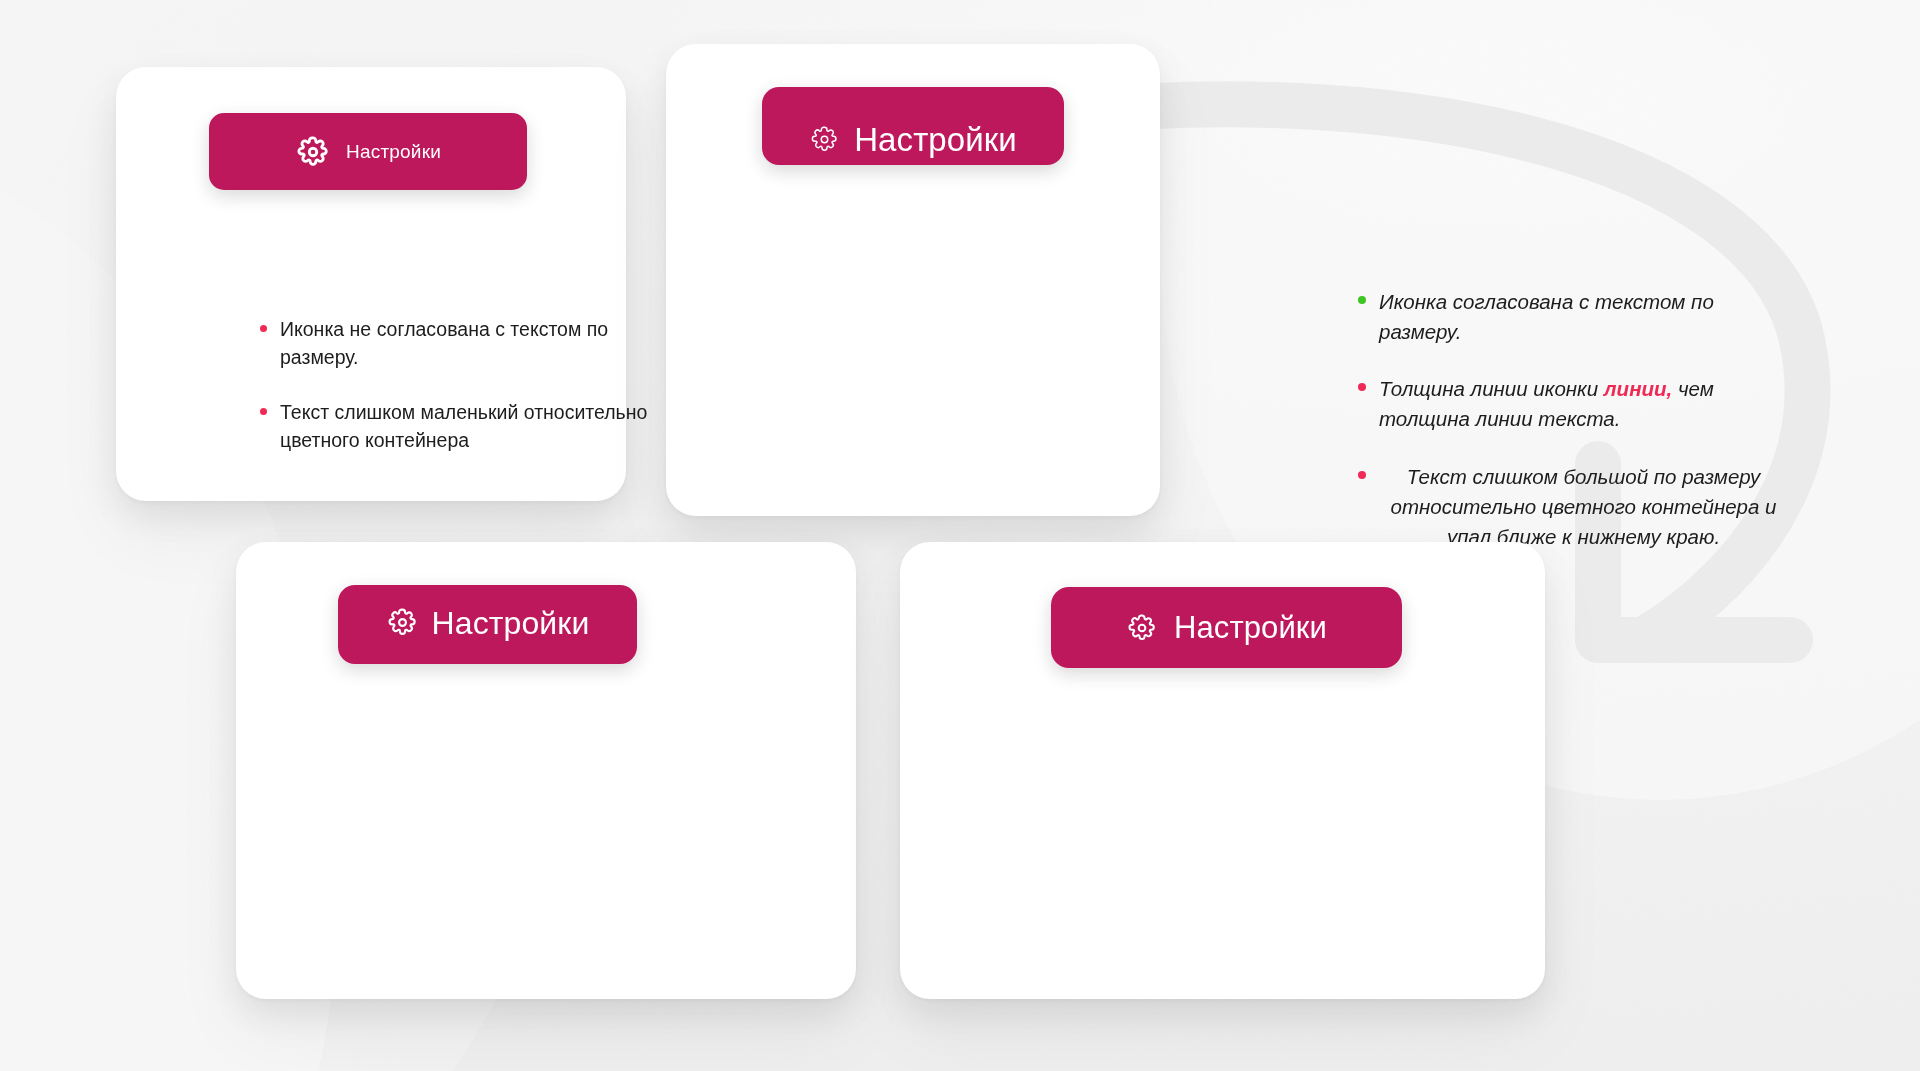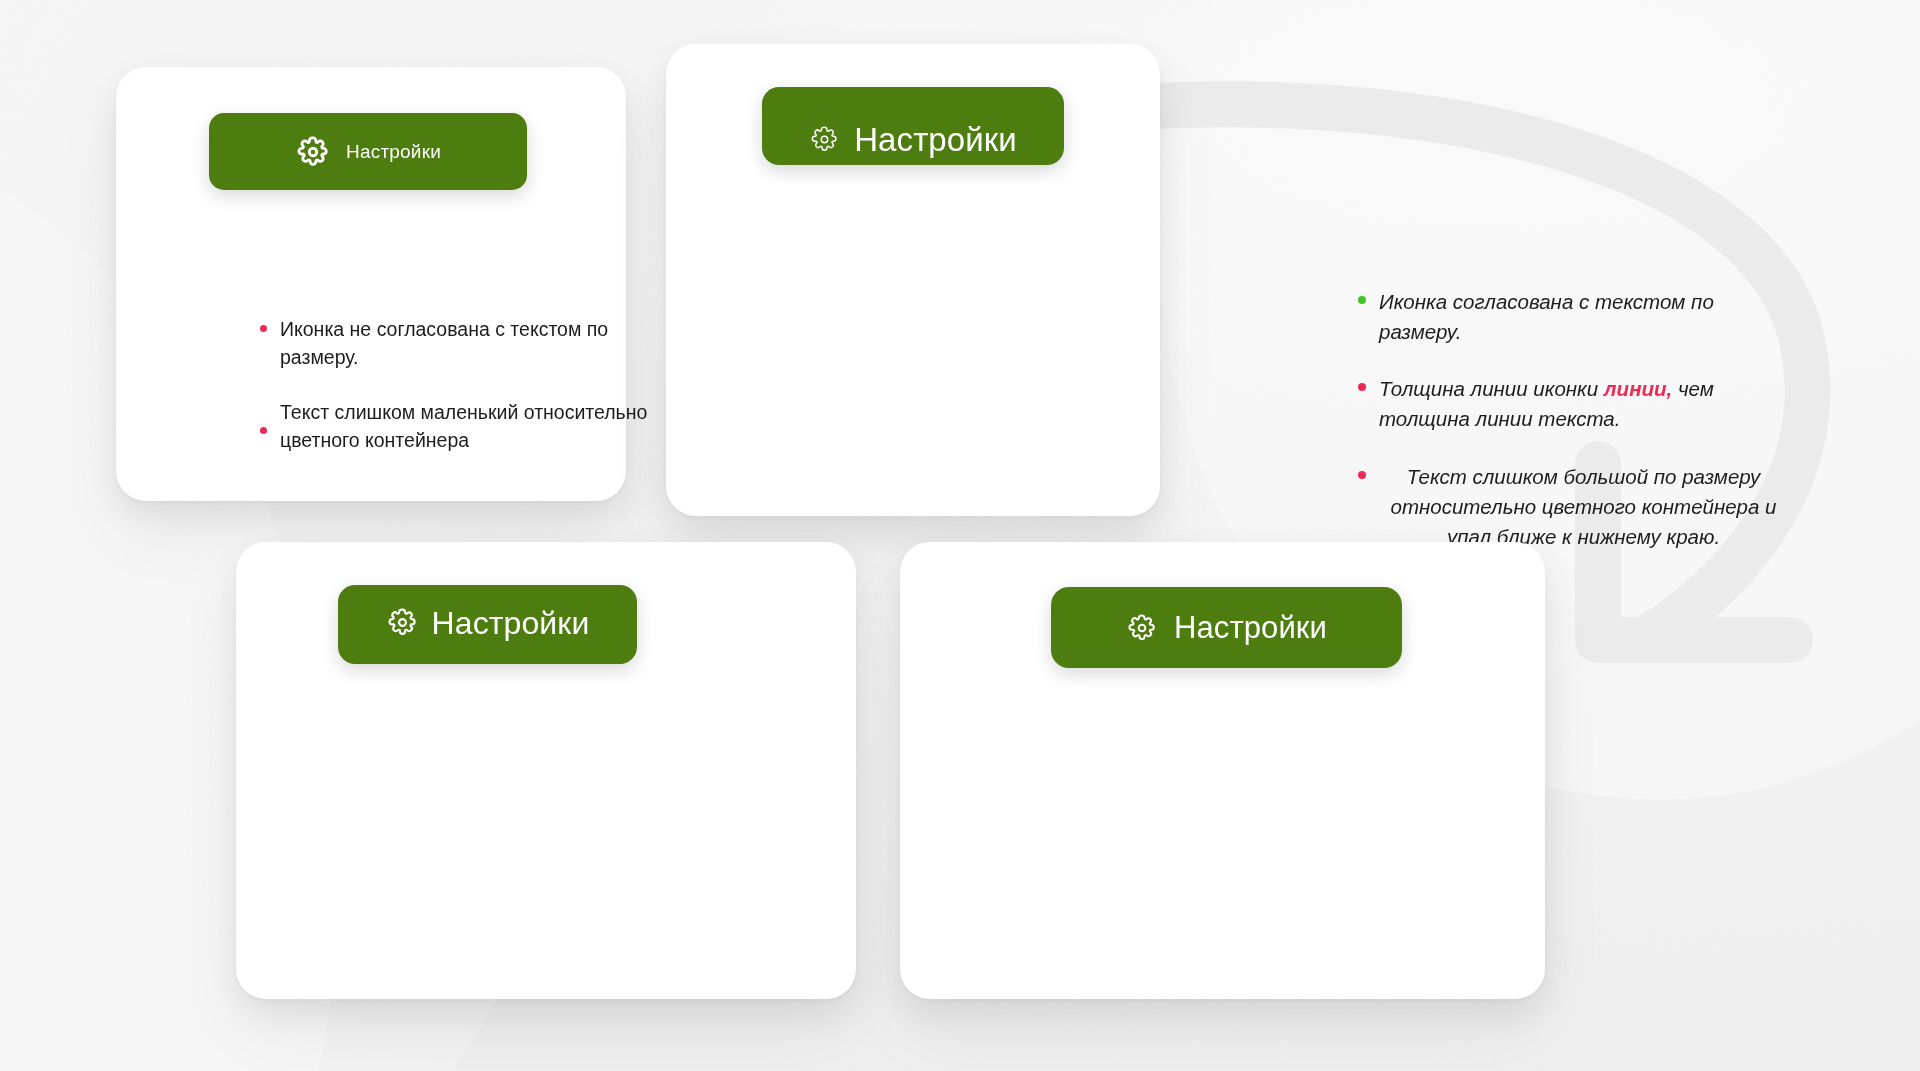--- a/index.html
+++ b/index.html
@@ -81,21 +81,21 @@
       0 34px 70px rgba(20,20,20,.05);
   }
   .card-1 { left: 116px;  top: 67px;  width: 510px;  height: 434px; border-radius: 30px; }
   .card-2 { left: 666px;  top: 44px;  width: 494px;  height: 472px; border-radius: 30px; }
   .card-3 { left: 236px;  top: 542px; width: 620px;  height: 457px; border-radius: 30px; }
   .card-4 { left: 900px;  top: 542px; width: 645px;  height: 457px; border-radius: 30px; }
 
   
   .pill {
     position: absolute;
-    background: #4d7c0f;
+    background: #be185d;
     display: flex;
     align-items: center;
     color: #fff;
     box-shadow: 0 6px 18px rgba(20,20,20,.16);
   }
   .pill .gear { flex: 0 0 auto; display: block; }
   .pill .pill-label { white-space: nowrap; font-weight: 400; }
 
   
   .pill-1 {
@@ -154,21 +154,21 @@
   .dot {
     flex: 0 0 auto;
     border-radius: 50%;
   }
   .bullet-text { flex: 1 1 auto; }
   .hl-pink  { color: #ef2a55; font-weight: 700; }
 
   
   .list-1 { left: 144px; top: 248px; width: 420px; }
   .list-1 .bullet { margin-bottom: 26px; }
-  .list-1 .bullet:last-child { margin-bottom: 0; align-items: center; }
+  .list-1 .bullet:last-child { margin-bottom: 0; }
   .list-1 .dot { width: 7px; height: 7px; margin-top: 10px; margin-right: 13px; }
   .list-1 .bullet-text { font-size: 19.5px; line-height: 1.45; }
 
   
   .list-2 { left: 692px; top: 243px; width: 430px; font-style: italic; }
   .list-2 .bullet { margin-bottom: 27px; }
   .list-2 .bullet:last-child { margin-bottom: 12px; text-align: center; }
   .list-2 .dot { width: 8px; height: 8px; margin-top: 9px; margin-right: 13px; }
   .list-2 .bullet-text { font-size: 20.5px; line-height: 1.47; }
 </style>

